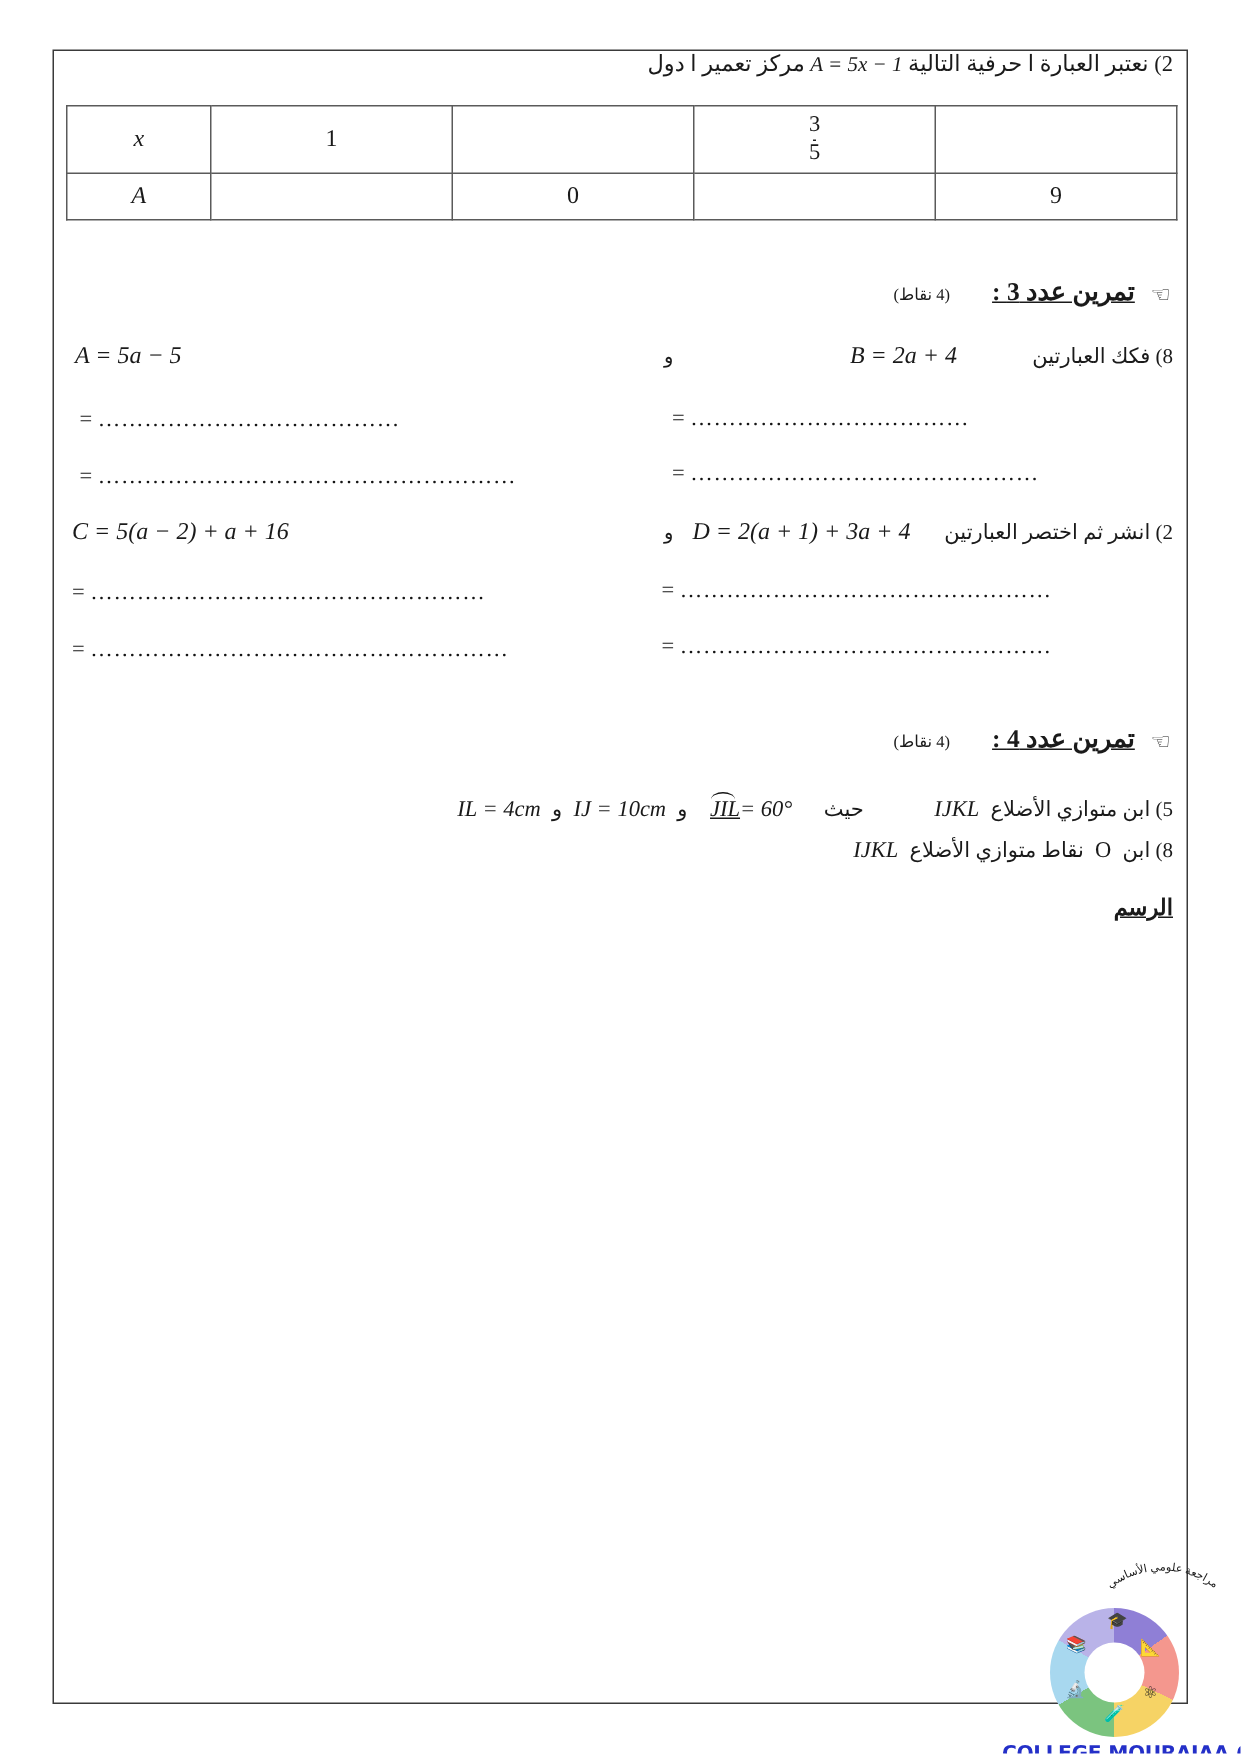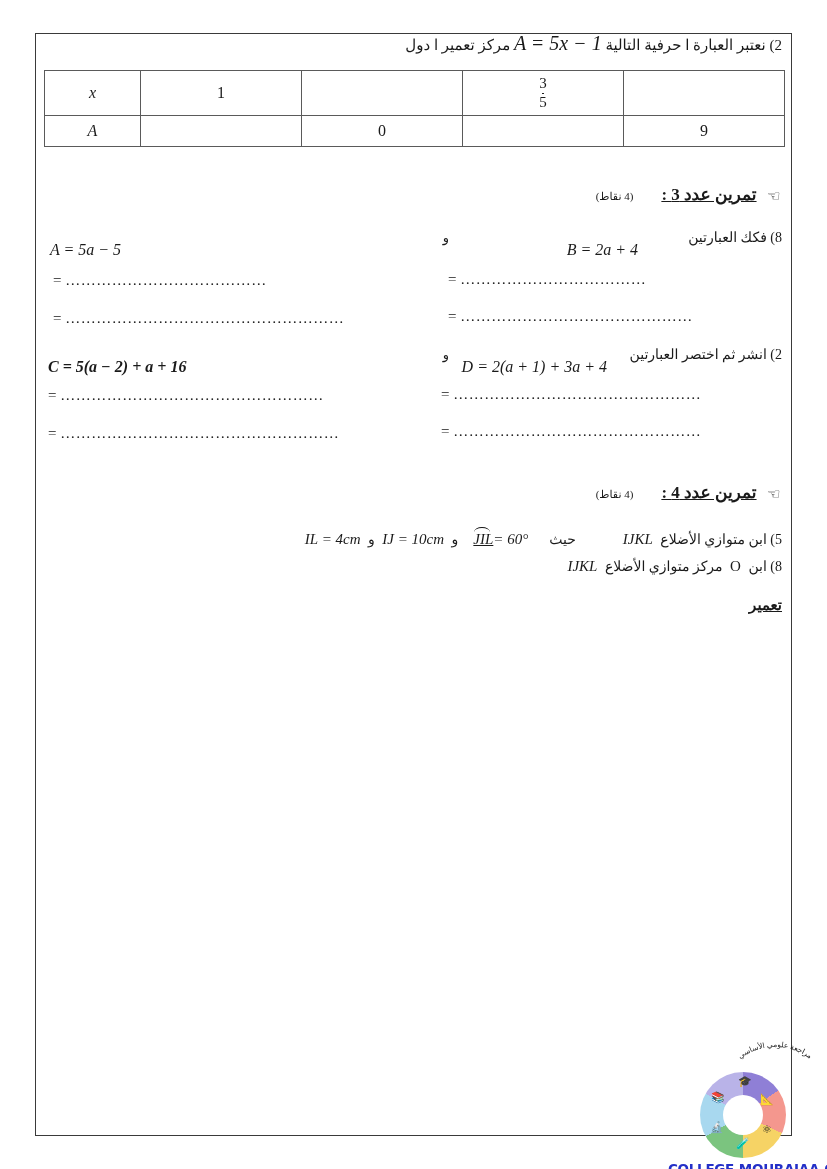--- a/index.html
+++ b/index.html
@@ -128,21 +128,20 @@
     right: 0;
     top: 0;
     font-size: 14px;
     direction: rtl;
     white-space: nowrap;
   }
   .expr {
     position: absolute;
     top: 0;
     font-size: 16px;
-    margin-top: 12px;
   }
   .conj {
     position: absolute;
     top: 1px;
     font-size: 13px;
     direction: rtl;
   }
 
   
   .dotline {
@@ -263,21 +262,21 @@
     white-space: nowrap;
   }
 </style>
 </head>
 <body>
 
 <div id="page-frame"></div>
 
 <div id="header-line" class="ar">
   <span class="seg">2) نعتبر العبارة ا حرفية التالية</span>
-  <span class="seg math" style="font-size:20px;">A = 5x − 1</span>
+  <span class="seg math" style="font-size:14px;">A = 5x − 1</span>
   <span class="seg">مركز تعمير ا  دول</span>
 </div>
 
 <table id="value-table">
   <tbody>
       <tr class="row-x">
     <td class="c0 math">x</td>
     <td class="cN">1</td>
     <td class="cN"></td>
     <td class="cN">
@@ -326,21 +325,21 @@
 </div>
 <div class="dotline" style="left:53px;top:310px;">
   <span class="eq">=</span>
   <span class="dots">………………………………………………</span>
 </div>
 
 <div class="qrow" style="top:346px;">
   <span class="q-label">2) انشر ثم اختصر العبارتين</span>
   <span class="expr math" style="right:175px;left:auto;text-align:center;">D = 2(a + 1) + 3a + 4</span>
   <span class="conj ar" style="right:333px;left:auto;">و</span>
-  <span class="expr math" style="left:3px;font-weight:bold;">C = 5(a − 2) + a + 16</span>
+  <span class="expr math" style="left:3px;">C = 5(a − 2) + a + 16</span>
 </div>
 
 <div class="dotline" style="left:441px;top:386px;">
   <span class="eq">=</span>
   <span class="dots">…………………………………………</span>
 </div>
 <div class="dotline" style="left:48px;top:387px;">
   <span class="eq">=</span>
   <span class="dots">……………………………………………</span>
 </div>
@@ -369,26 +368,26 @@
   <span style="display:inline-block;width:4px;"></span>
   <span>و</span>
   <span class="m">IJ = 10cm</span>
   <span>و</span>
   <span class="m">IL = 4cm</span>
 </div>
 
 <div class="g-line" style="top:558px;">
   <span>8) ابن</span>
   <span class="m" style="font-style:normal;">O</span>
-  <span>مركز متوازي الأضلاع</span>
+  <span>نقاط متوازي الأضلاع</span>
   <span class="m">IJKL</span>
 </div>
 
 <div id="drawing-label" style="top:596px;">
-  <span>تعمير</span>
+  <span>الرسم</span>
 </div>
 
 <div id="logo-block">
   <div id="logo-donut">
     <span class="donut-ico" style="left:38px;top:4px;">🎓</span>
     <span class="donut-ico" style="left:60px;top:22px;">📐</span>
     <span class="donut-ico" style="left:62px;top:52px;">⚛</span>
     <span class="donut-ico" style="left:36px;top:66px;">🧪</span>
     <span class="donut-ico" style="left:10px;top:50px;">🔬</span>
     <span class="donut-ico" style="left:11px;top:20px;">📚</span>

